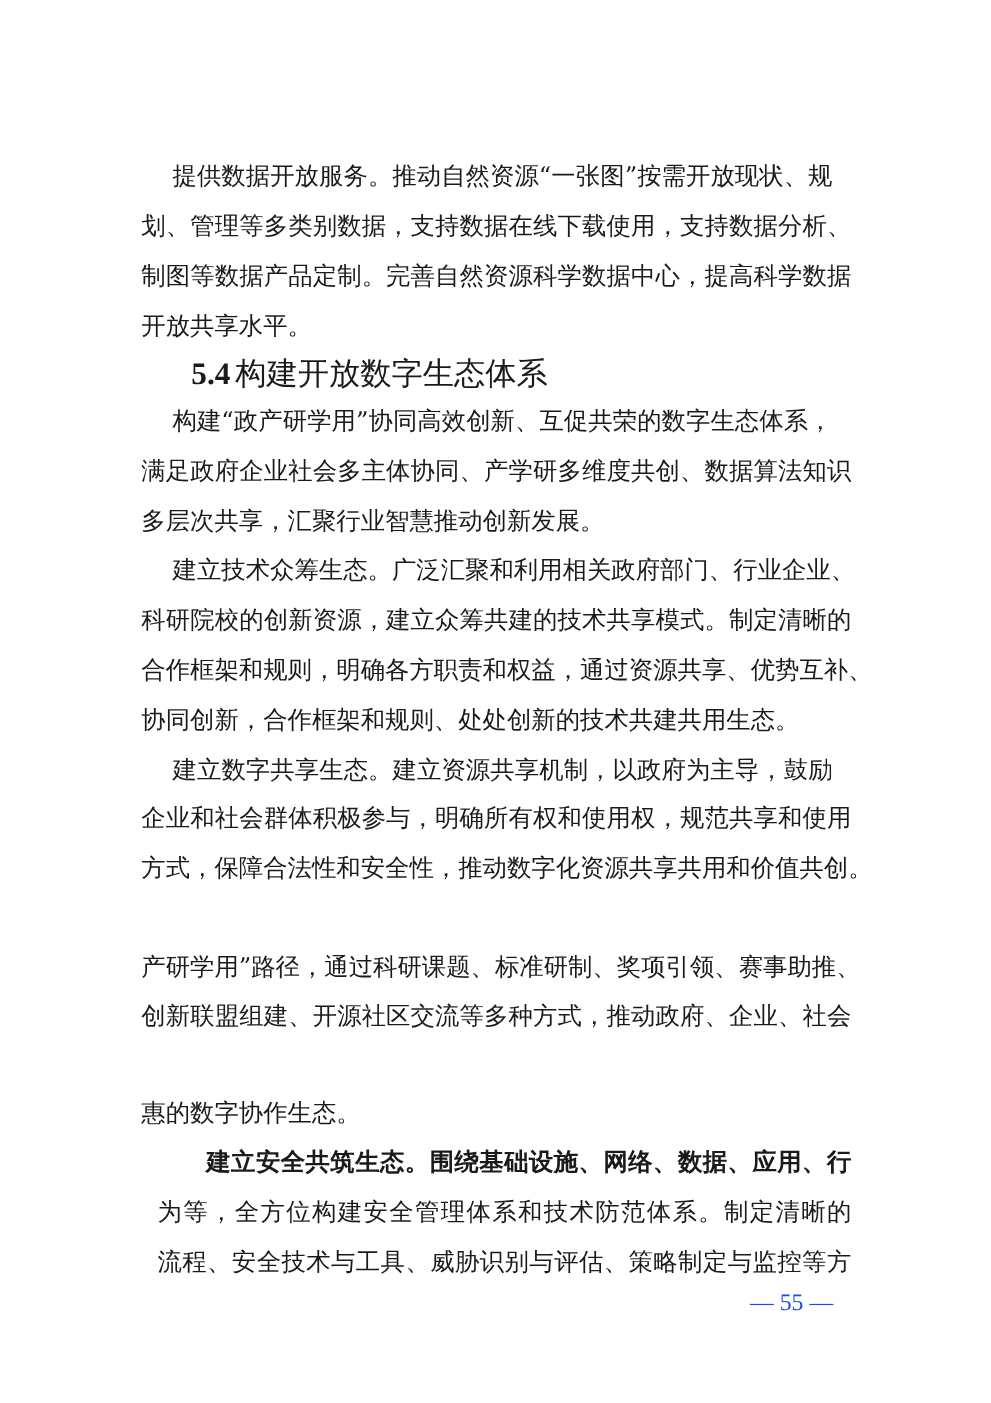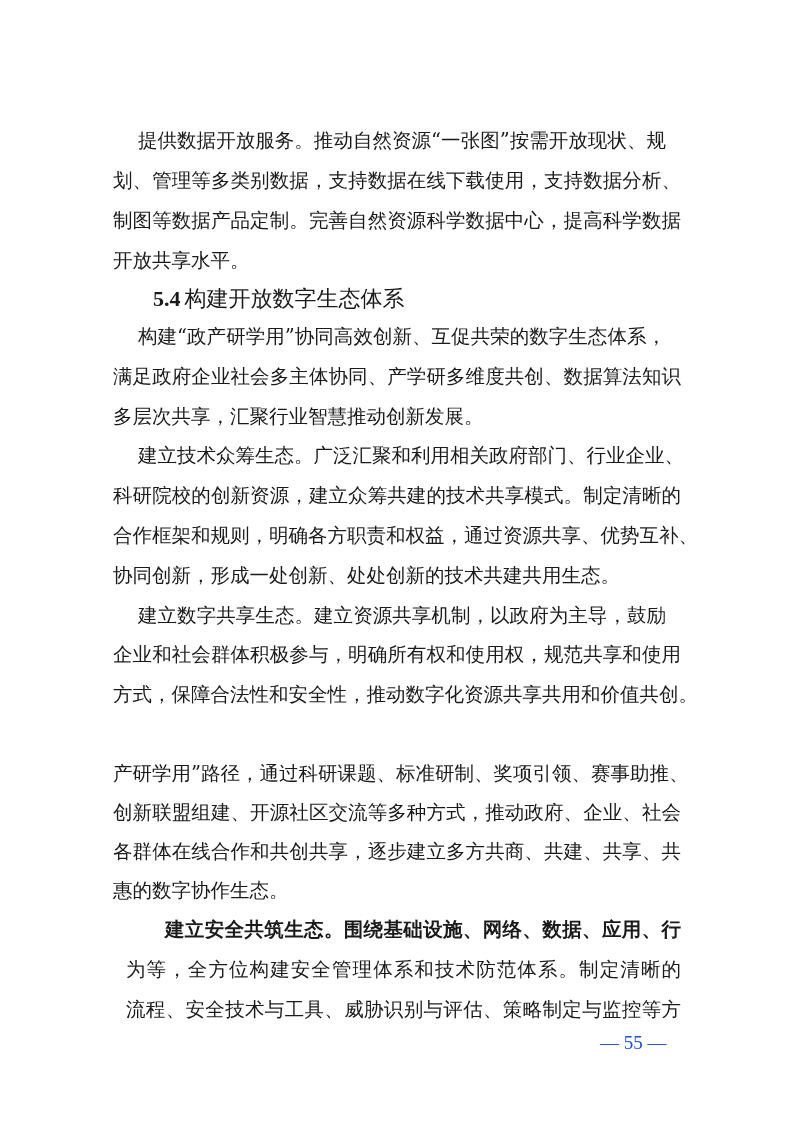--- a/index.html
+++ b/index.html
@@ -32,21 +32,21 @@
       text-align-last: justify;
       letter-spacing: 0px;
     }
     .line.indent { left: 138px; width: 528px; }
     .line.last { text-align-last: left; }
     .line.shift { left: 126px; width: 555px; }
     .line.shift-indent { left: 165px; width: 516px; font-weight: bold; }
     .heading {
       position: absolute;
       left: 153px;
-      font-size: 22px;
+      font-size: 25px;
       line-height: 24px;
       white-space: nowrap;
     }
     .heading .num {
       font-family: "Liberation Serif", "DejaVu Serif", serif;
       font-weight: bold;
       margin-right: 4px;
     }
     .page-number {
       position: absolute;
@@ -73,29 +73,28 @@
     <span class="num">5.4</span><span>构建开放数字生态体系</span>
   </div>
 
   <div class="line indent" style="top:325px;">构建“政产研学用”协同高效创新、互促共荣的数字生态体系，</div>
   <div class="line" style="top:365px;">满足政府企业社会多主体协同、产学研多维度共创、数据算法知识</div>
   <div class="line last" style="top:405px;">多层次共享，汇聚行业智慧推动创新发展。</div>
 
   <div class="line indent" style="top:444px;">建立技术众筹生态。广泛汇聚和利用相关政府部门、行业企业、</div>
   <div class="line" style="top:484px;">科研院校的创新资源，建立众筹共建的技术共享模式。制定清晰的</div>
   <div class="line" style="top:524px;">合作框架和规则，明确各方职责和权益，通过资源共享、优势互补、</div>
-  <div class="line last" style="top:564px;">协同创新，形成一处创新、处处创新的技术共建共用生态。</div>
+  <div class="line last" style="top:564px;">协同创新，合作框架和规则、处处创新的技术共建共用生态。</div>
 
   <div class="line indent" style="top:604px;">建立数字共享生态。建立资源共享机制，以政府为主导，鼓励</div>
   <div class="line" style="top:643px;">企业和社会群体积极参与，明确所有权和使用权，规范共享和使用</div>
   <div class="line" style="top:683px;">方式，保障合法性和安全性，推动数字化资源共享共用和价值共创。</div>
 
   <div class="line" style="top:762px;">产研学用”路径，通过科研课题、标准研制、奖项引领、赛事助推、</div>
   <div class="line" style="top:801px;">创新联盟组建、开源社区交流等多种方式，推动政府、企业、社会</div>
-  <div class="line" style="top:840px;">各群体在线合作和共创共享，逐步建立多方共商、共建、共享、共</div>
   <div class="line last" style="top:879px;">惠的数字协作生态。</div>
 
   <div class="line shift-indent" style="top:918px;">建立安全共筑生态。围绕基础设施、网络、数据、应用、行</div>
   <div class="line shift" style="top:958px;">为等，全方位构建安全管理体系和技术防范体系。制定清晰的</div>
   <div class="line shift" style="top:998px;">流程、安全技术与工具、威胁识别与评估、策略制定与监控等方</div>
 
   <div class="page-number" style="top:1031px;">— 55 —</div>
 
 </div>
 

